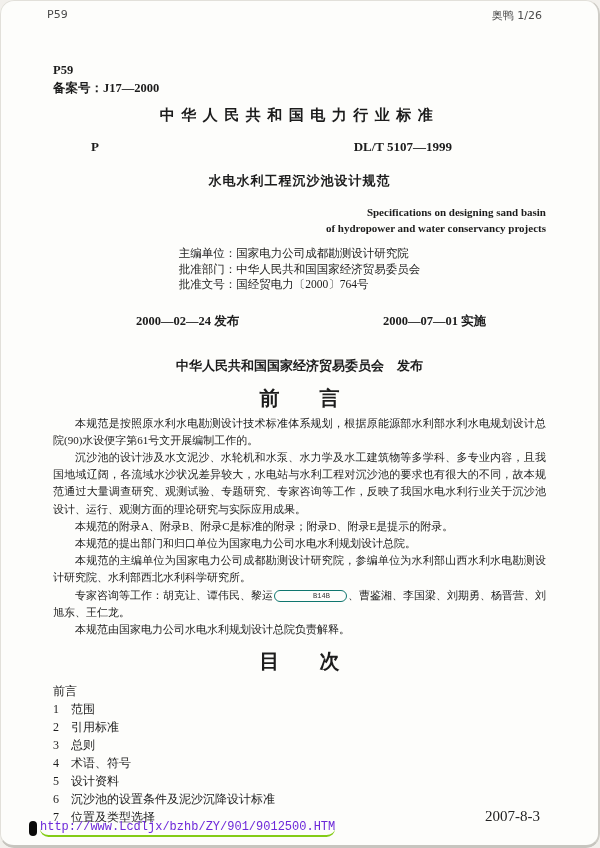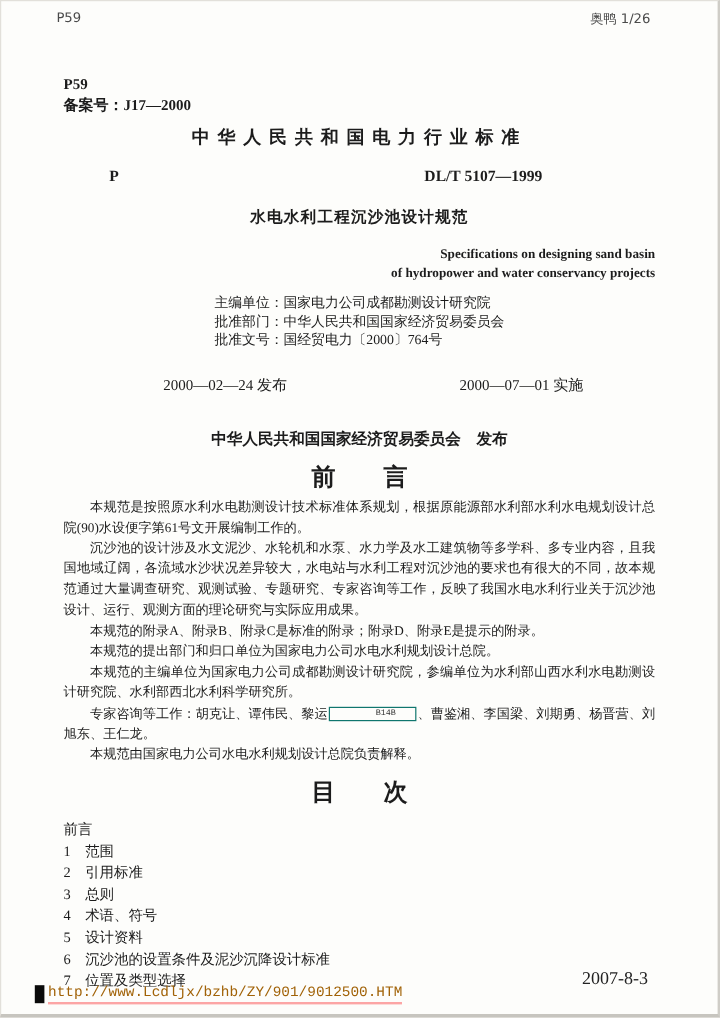--- a/index.html
+++ b/index.html
@@ -1,15 +1,15 @@
 <!DOCTYPE html>
 <html><head>
 <meta charset="utf-8">
 <style>
-  * { margin:0; padding:0; box-sizing:border-box; }
+  * { margin:0; padding:0; box-sizing:border-box;border-radius:14px; }
   html,body { width:600px; height:848px; }
   body {
     font-family:"Liberation Serif","DejaVu Serif",serif;
     background:#f2f0ec;
     color:#1c1c1c;
     overflow:hidden;
   }
   .page {
     position:relative;
     width:600px; height:848px;
@@ -44,21 +44,21 @@
   }
   .en-title { text-align:right; font-size:11px; font-weight:bold; line-height:16px; }
   .en-title.first { margin-top:10px; }
   .org-block {
     margin:10px auto 0 auto; width:fit-content;
     font-size:11.5px; line-height:15.5px; text-align:left;
   }
   .date-row {
     margin-top:20px; display:flex; justify-content:space-between;
     padding-left:83px; padding-right:60px;
-    font-size:12.5px; font-weight:normal; line-height:17px;
+    font-size:12.5px; font-weight:bold; line-height:17px;
   }
   .publisher { margin-top:27px; text-align:center; font-size:13px; font-weight:bold; line-height:18px; }
   .section-heading {
     margin-top:12px; text-align:center;
     font-size:20px; font-weight:bold; line-height:22px;
   }
   .paras { margin-top:6px; }
   .para {
     font-size:11px; line-height:17.2px;
     text-align:justify; text-indent:2em;
@@ -70,22 +70,22 @@
     font-family:"Liberation Mono","DejaVu Sans Mono",monospace;
     font-size:7px; line-height:10px;
     padding:0 16px; margin:0 1px;
     vertical-align:middle; color:#333;
   }
   .toc { margin-top:10px; list-style:none; font-size:12px; line-height:18px; }
   .footer-url-wrap { position:absolute; left:28px; bottom:8px; display:flex; align-items:center; }
   .footer-box { width:8px; height:15px; background:#0a0a0a; margin-right:3px; }
   .footer-url {
     font-family:"Liberation Mono","DejaVu Sans Mono",monospace;
-    font-size:12px; color:#a16207; text-decoration:none;
-    border-bottom:2px solid #fca5a5; line-height:15px;
+    font-size:12px; color:#6d28d9; text-decoration:none;
+    border-bottom:2px solid #84cc16; line-height:15px;
   }
   .footer-date { position:absolute; right:58px; bottom:20px; font-size:15px; color:#222; }
 </style>
 </head>
 <body>
 
 <div class="page">
 
   <div class="scan-header">
     <span>P59</span>

